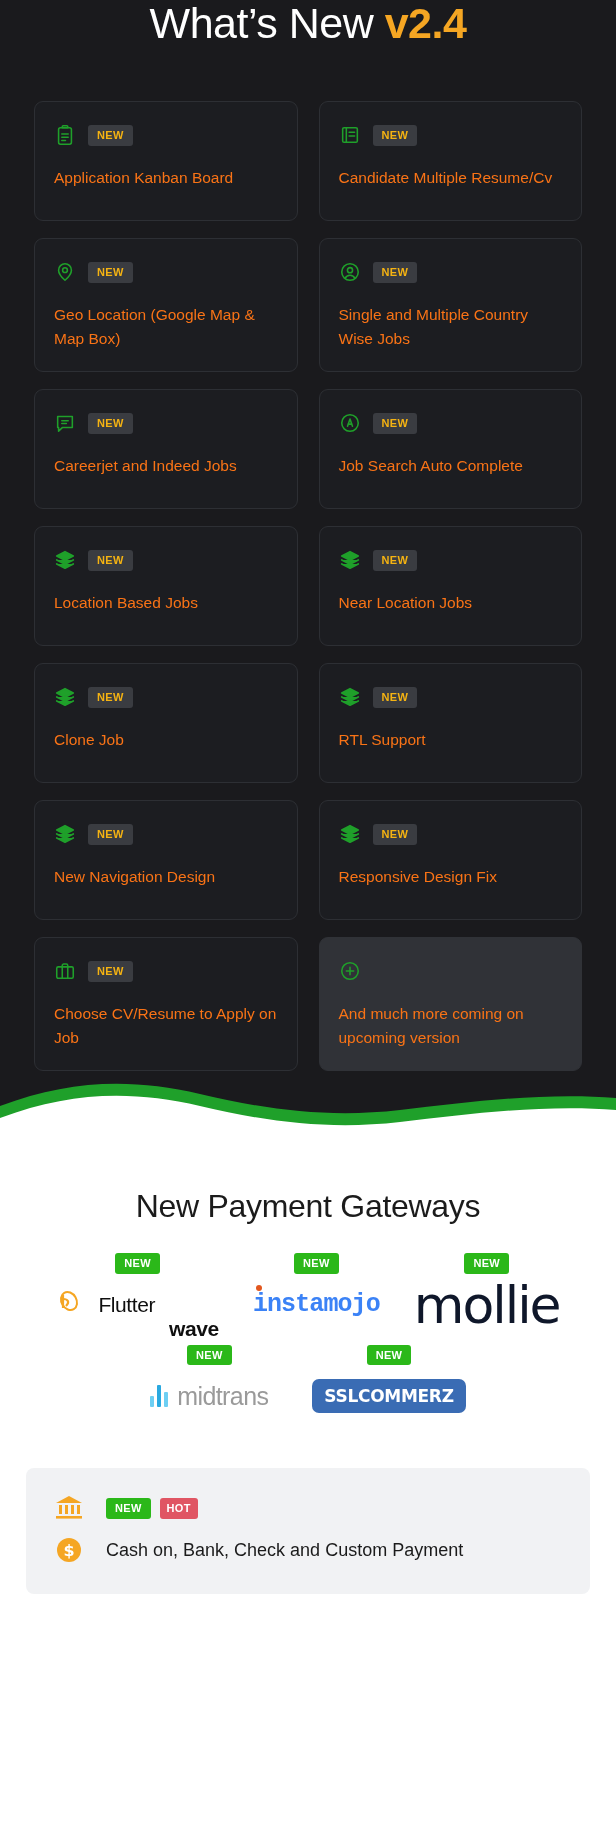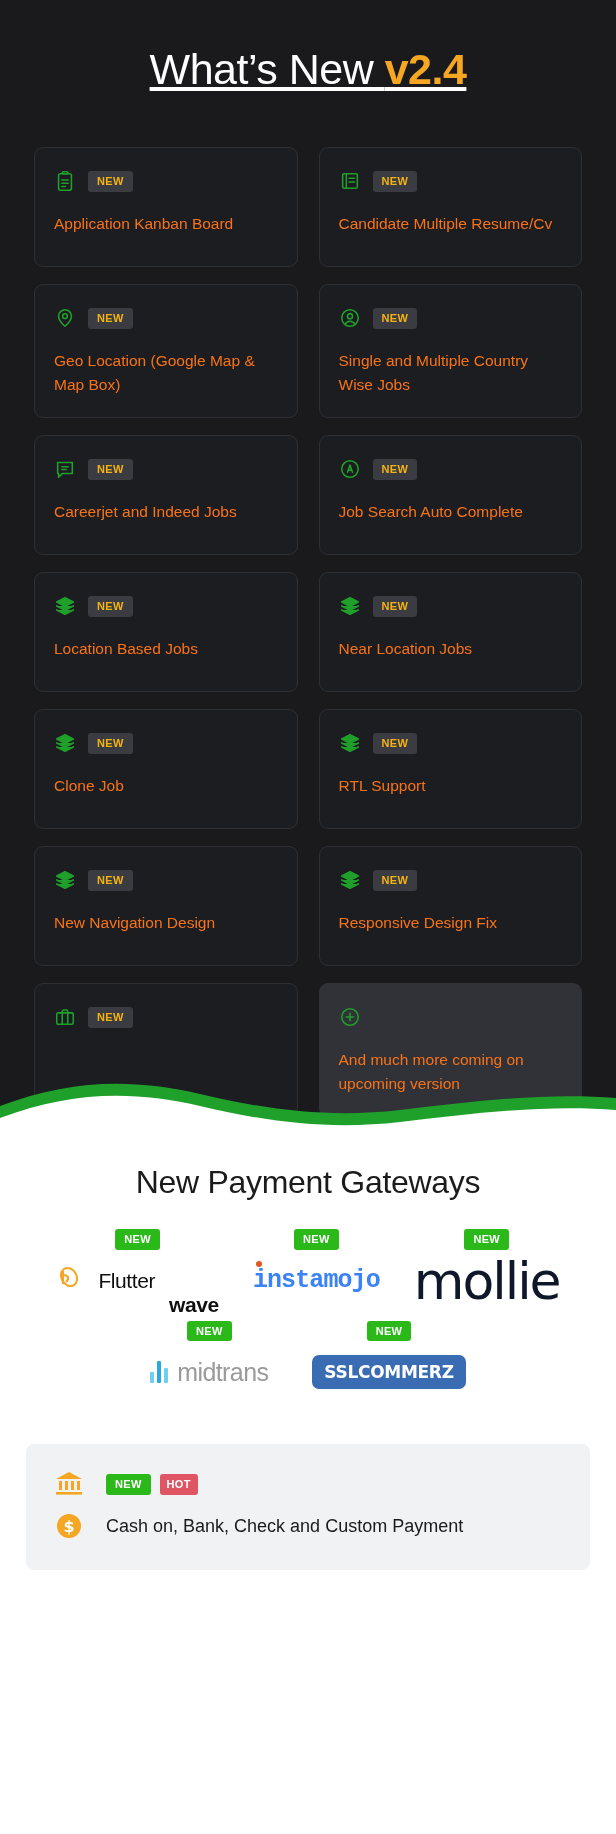--- a/index.html
+++ b/index.html
@@ -20,27 +20,25 @@
   
   .dark-section {
     position: relative;
     width: 616px;
     height: 1140px;
     background: #1a1a1d;
     padding: 0;
   }
   .headline {
     text-align: center;
-    padding-top: 46px;
     font-size: 43px;
     font-weight: 400;
     letter-spacing: -0.5px;
     color: #ffffff;
     line-height: 1.1;
-    text-decoration: underline;
   }
   .headline .ver { color: #f5a623; font-weight: 600; }
 
   .cards-grid {
     display: grid;
     grid-template-columns: 1fr 1fr;
     gap: 17px 21px;
     padding: 0 34px;
     margin-top: 54px;
   }
@@ -105,20 +103,21 @@
     width: 616px;
     background: #ffffff;
     padding-top: 24px;
   }
   .gw-title {
     text-align: center;
     font-size: 32px;
     font-weight: 400;
     color: #1b1b1b;
     letter-spacing: -0.3px;
+    margin-top: 24px;
   }
   .gw-row {
     display: flex;
     justify-content: center;
     align-items: flex-end;
     gap: 0;
     margin-top: 28px;
   }
   .gw-row.row1 { gap: 34px; }
   .gw-row.row2 { gap: 44px; margin-top: 18px; }
@@ -396,20 +395,21 @@
           <div class="card-top">
             <span class="card-icon">
               <svg width="22" height="22" viewBox="0 0 24 24" fill="none" stroke="#1fa02a" stroke-width="1.7" stroke-linecap="round" stroke-linejoin="round" xmlns="http://www.w3.org/2000/svg">
                 <rect x="3" y="7.5" width="18" height="12.5" rx="1.6"></rect>
                 <path d="M9 7.5V6a1.6 1.6 0 0 1 1.6-1.6h2.8A1.6 1.6 0 0 1 15 6v1.5"></path>
                 <path d="M9 7.5v12.5M15 7.5v12.5"></path>
               </svg>
             </span>
             <span class="badge-new-dark">NEW</span>
           </div>
+          <div class="card-title">Choose CV/Resume to Apply on Job</div>
         </div>
         <div class="card muted">
           <div class="card-top">
             <span class="card-icon">
               <svg width="22" height="22" viewBox="0 0 24 24" fill="none" stroke="#1fa02a" stroke-width="1.7" stroke-linecap="round" stroke-linejoin="round" xmlns="http://www.w3.org/2000/svg">
                 <circle cx="12" cy="12" r="9"></circle>
                 <path d="M12 8v8M8 12h8"></path>
               </svg>
             </span>
           </div>

